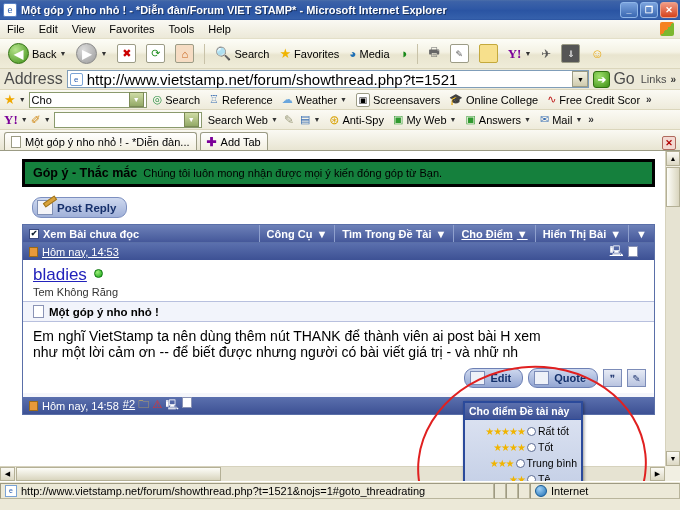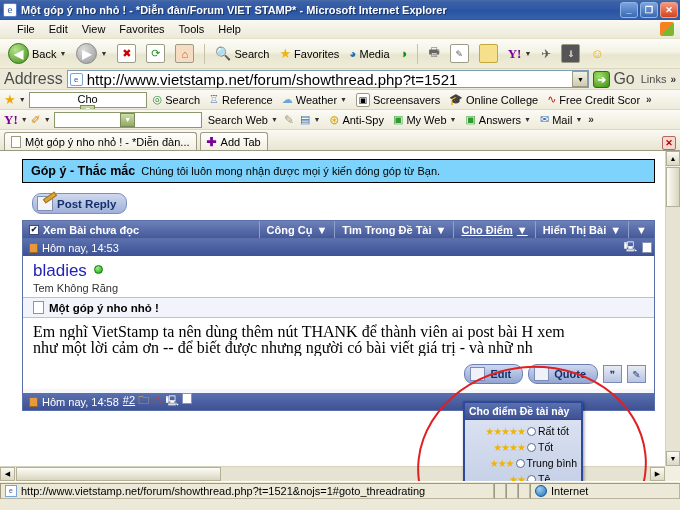--- a/index.html
+++ b/index.html
@@ -21,21 +21,21 @@
     text-shadow:1px 1px 0 rgba(0,0,0,.45); flex:1 1 auto;}
   .tb-btns{ display:flex; gap:2px; flex:0 0 auto; }
   .tb-btn{ width:18px;height:16px;border:1px solid #8fb6e8;border-radius:3px;
     display:flex;align-items:center;justify-content:center;font-size:9px;font-weight:bold;color:#fff;}
   .tb-min{background:linear-gradient(to bottom,#7ba3dd,#3a68b2);}
   .tb-max{background:linear-gradient(to bottom,#7ba3dd,#3a68b2);}
   .tb-close{background:linear-gradient(to bottom,#f09a84,#d5431c);border-color:#e8a48f;}
 
   
   .menubar{ height:19px; background:linear-gradient(to bottom,#faf9f3,#ece9d8);
-    display:flex; align-items:center; padding-left:10px; border-bottom:1px solid #e3dfc8;}
+    display:flex; align-items:center; padding-left:0; border-bottom:1px solid #e3dfc8;}
   .menubar .mi{ padding:2px 7px; color:#000; font-size:11px; }
   .menubar .flag{ margin-left:auto; margin-right:6px; width:14px;height:14px;
     background:linear-gradient(135deg,#f58220 50%,#7cb82f 50%); border-radius:2px;}
 
   
   .toolbar{ height:30px; background:linear-gradient(to bottom,#fdfdf7 0%,#f4f2e4 45%,#e9e5cf 55%,#efecd9 100%);
     display:flex; align-items:center; padding:0 4px; border-bottom:1px solid #dbd6bc; gap:2px;}
   .tbi{ display:flex; align-items:center; gap:3px; padding:2px 4px; border-radius:3px; white-space:nowrap;}
   .tbi .lbl{ font-size:11px; }
   .sep{ width:1px; height:20px; background:#c8c2a8; margin:0 4px; }
@@ -62,21 +62,21 @@
   .go-sq{ width:17px;height:17px;border-radius:3px;background:radial-gradient(circle at 35% 30%,#9ee06a,#3f9016);
     border:1px solid #2f7010;color:#fff;display:flex;align-items:center;justify-content:center;font-size:10px;font-weight:bold;}
   .links-lbl{ color:#4c4c4c; font-size:11px; margin-left:2px;}
   .chev{ font-size:10px; color:#333; font-weight:bold; }
 
   
   .ytb{ height:20px; background:linear-gradient(to bottom,#fbfaf4,#eeebdb);
     display:flex; align-items:center; gap:3px; padding:0 4px; border-bottom:1px solid #dbd6bc; overflow:hidden;}
   .ytb .item{ display:flex; align-items:center; gap:3px; white-space:nowrap; font-size:11px; padding:1px 3px;}
   .y-input{ height:16px; background:#fff; border:1px solid #8a9a6d; display:flex; align-items:center;
-    padding:0 2px; min-width:10px;flex-direction:column;}
+    padding:0 2px; min-width:10px;}
   .y-input .v{ flex:1 1 auto; font-size:11px; }
   .y-dd{ width:15px;height:15px;background:linear-gradient(to bottom,#cfdca6,#93a966);
     border:1px solid #7b8a56; display:flex;align-items:center;justify-content:center;font-size:7px;color:#fff;}
   .star-ico{ color:#f0a800; font-size:13px; }
   .yexcl{ color:#7b0099; font-weight:bold; font-size:13px; font-family:"Liberation Serif",serif;}
 
   
   .tabbar{ height:21px; background:linear-gradient(to bottom,#faf9f3,#e8e5d2);
     display:flex; align-items:flex-end; gap:3px; padding:0 4px; border-bottom:1px solid #9b9b84; position:relative;}
   .tab{ height:18px; background:linear-gradient(to bottom,#ffffff,#f2efe0); border:1px solid #9b9b84;
@@ -85,21 +85,21 @@
   .pagico{ width:10px;height:12px;background:#fff;border:1px solid #9b9b84;}
   .plusico{ color:#7b0099; font-weight:bold; font-size:12px; }
   .tabbar .closeX{ margin-left:auto; width:14px;height:14px;border:1px solid #b06a5e;background:#f3d9d2;
     color:#b00000;font-weight:bold;font-size:9px;display:flex;align-items:center;justify-content:center;border-radius:2px;}
 
   
   .viewport{ position:relative; height:330px; background:#fff; overflow:hidden; }
   .page{ position:absolute; left:0; top:0; right:15px; bottom:15px; background:#fff; overflow:hidden;}
   .pagepad{ padding:8px 10px 0 22px; }
 
-  .fbanner{ border:1px solid #000000; background:#7dd3fc; padding:4px 8px; font-size:11px; color:#22229c;
+  .fbanner{ border:3px solid #000000; background:#15803d; padding:4px 8px; font-size:11px; color:#22229c;
     display:flex; align-items:baseline; gap:6px;}
   .fbanner b{ font-size:12.5px; color:#000; }
   .fbanner .sub{ color:#000; font-size:11px; }
 
   .postreply{ margin:10px 0 6px 10px; display:inline-flex; align-items:center; gap:4px;
     background:linear-gradient(to bottom,#cfd9ef,#9fb0d8); border:1px solid #7c8fc0; border-radius:9px;
     padding:2px 10px 2px 4px; font-weight:bold; color:#16306b; font-size:11.5px;}
   .pr-ico{ width:16px;height:15px;background:#f4f4f8;border:1px solid #8090b5;position:relative;}
   .pr-ico:after{content:"";position:absolute;left:5px;top:-2px;width:12px;height:3px;background:#d9a23a;
     transform:rotate(-35deg);border:1px solid #9c7321;}
@@ -109,38 +109,38 @@
   .ctrlbar{ display:flex; align-items:stretch; background:linear-gradient(to bottom,#6d81b8,#45589a);
     color:#fff; font-size:11px; height:18px; border-bottom:1px solid #5a6fa8;}
   .ctrlbar .left{ flex:1 1 auto; display:flex; align-items:center; gap:4px; padding-left:6px; font-weight:bold;}
   .ctrlbar .cell{ display:flex; align-items:center; gap:4px; padding:0 7px; border-left:1px solid #8fa0cd;
     font-weight:bold; white-space:nowrap;}
   .ctrlbar .cell.sel{ text-decoration:underline; }
   .chkbox{ width:10px;height:10px;background:#fff;border:1px solid #3a4a80;color:#123;font-size:8px;
     display:flex;align-items:center;justify-content:center;}
 
   .posthdr{ display:flex; align-items:center; background:linear-gradient(to bottom,#5b70ae,#3d5194);
-    color:#fff; font-size:11px; height:17px; padding:0 2px 0 6px; gap:4px;}
+    color:#fff; font-size:11px; height:17px; padding:0 16px 0 6px; gap:4px;text-decoration:underline;}
   .posthdr .dt{ flex:1 1 auto; }
   .posthdr .right{ display:flex; align-items:center; gap:5px; }
   .bk-ico{ width:9px;height:10px;background:#e8993a;border:1px solid #9c6a18;}
 
   .postbody{ background:#fff; }
   .userrow{ padding:5px 8px 3px 10px; }
-  .uname{ color:#2222bb; font-size:17px; font-weight:normal;
+  .uname{ color:#2222bb; font-size:17px; text-decoration:underline; font-weight:normal;
     font-family:"Liberation Sans",sans-serif;}
   .greendot{ display:inline-block; width:9px;height:9px;border-radius:50%;
     background:radial-gradient(circle at 35% 30%,#9ef07a,#15a015); border:1px solid #0c7a0c; vertical-align:2px; margin-left:4px;}
   .utitle{ font-size:11px; color:#333; margin-top:1px; }
 
   .subjbar{ border-top:1px solid #b8c0de; border-bottom:1px solid #b8c0de; background:#f2f4fb;
     padding:3px 8px 3px 10px; display:flex; align-items:center; gap:5px; font-size:11.5px; font-weight:bold;}
   .subj-ico{ width:11px;height:13px;background:#fff;border:1px solid #8a93b5;}
 
-  .msgbody{ padding:6px 10px 4px 10px; font-size:16px; line-height:16px; color:#000;font-family:Liberation Serif, serif; }
+  .msgbody{ padding:6px 10px 4px 10px; font-size:14px; line-height:16px; color:#000; }
   .msgbody .ln{ white-space:nowrap; overflow:hidden; }
   .smiley{ display:inline-block; width:13px;height:13px;border-radius:50%;
     background:radial-gradient(circle at 35% 30%,#ffe878,#e8a811); border:1px solid #b07c06; vertical-align:-2px;}
 
   .btnrow{ display:flex; justify-content:flex-end; align-items:center; gap:5px; padding:4px 8px 5px 0; }
   .pillbtn{ display:inline-flex; align-items:center; gap:5px; background:linear-gradient(to bottom,#cfd9ef,#92a5d2);
     border:1px solid #6d80b4; border-radius:9px; padding:2px 11px 2px 5px; font-weight:bold;
     color:#13306b; font-size:11px;}
   .pillbtn .ico{ width:15px;height:14px;background:#eef1f8;border:1px solid #7c8cb8;}
   .sqbtn{ width:19px;height:18px;background:linear-gradient(to bottom,#e7ebf5,#b9c4e0);

